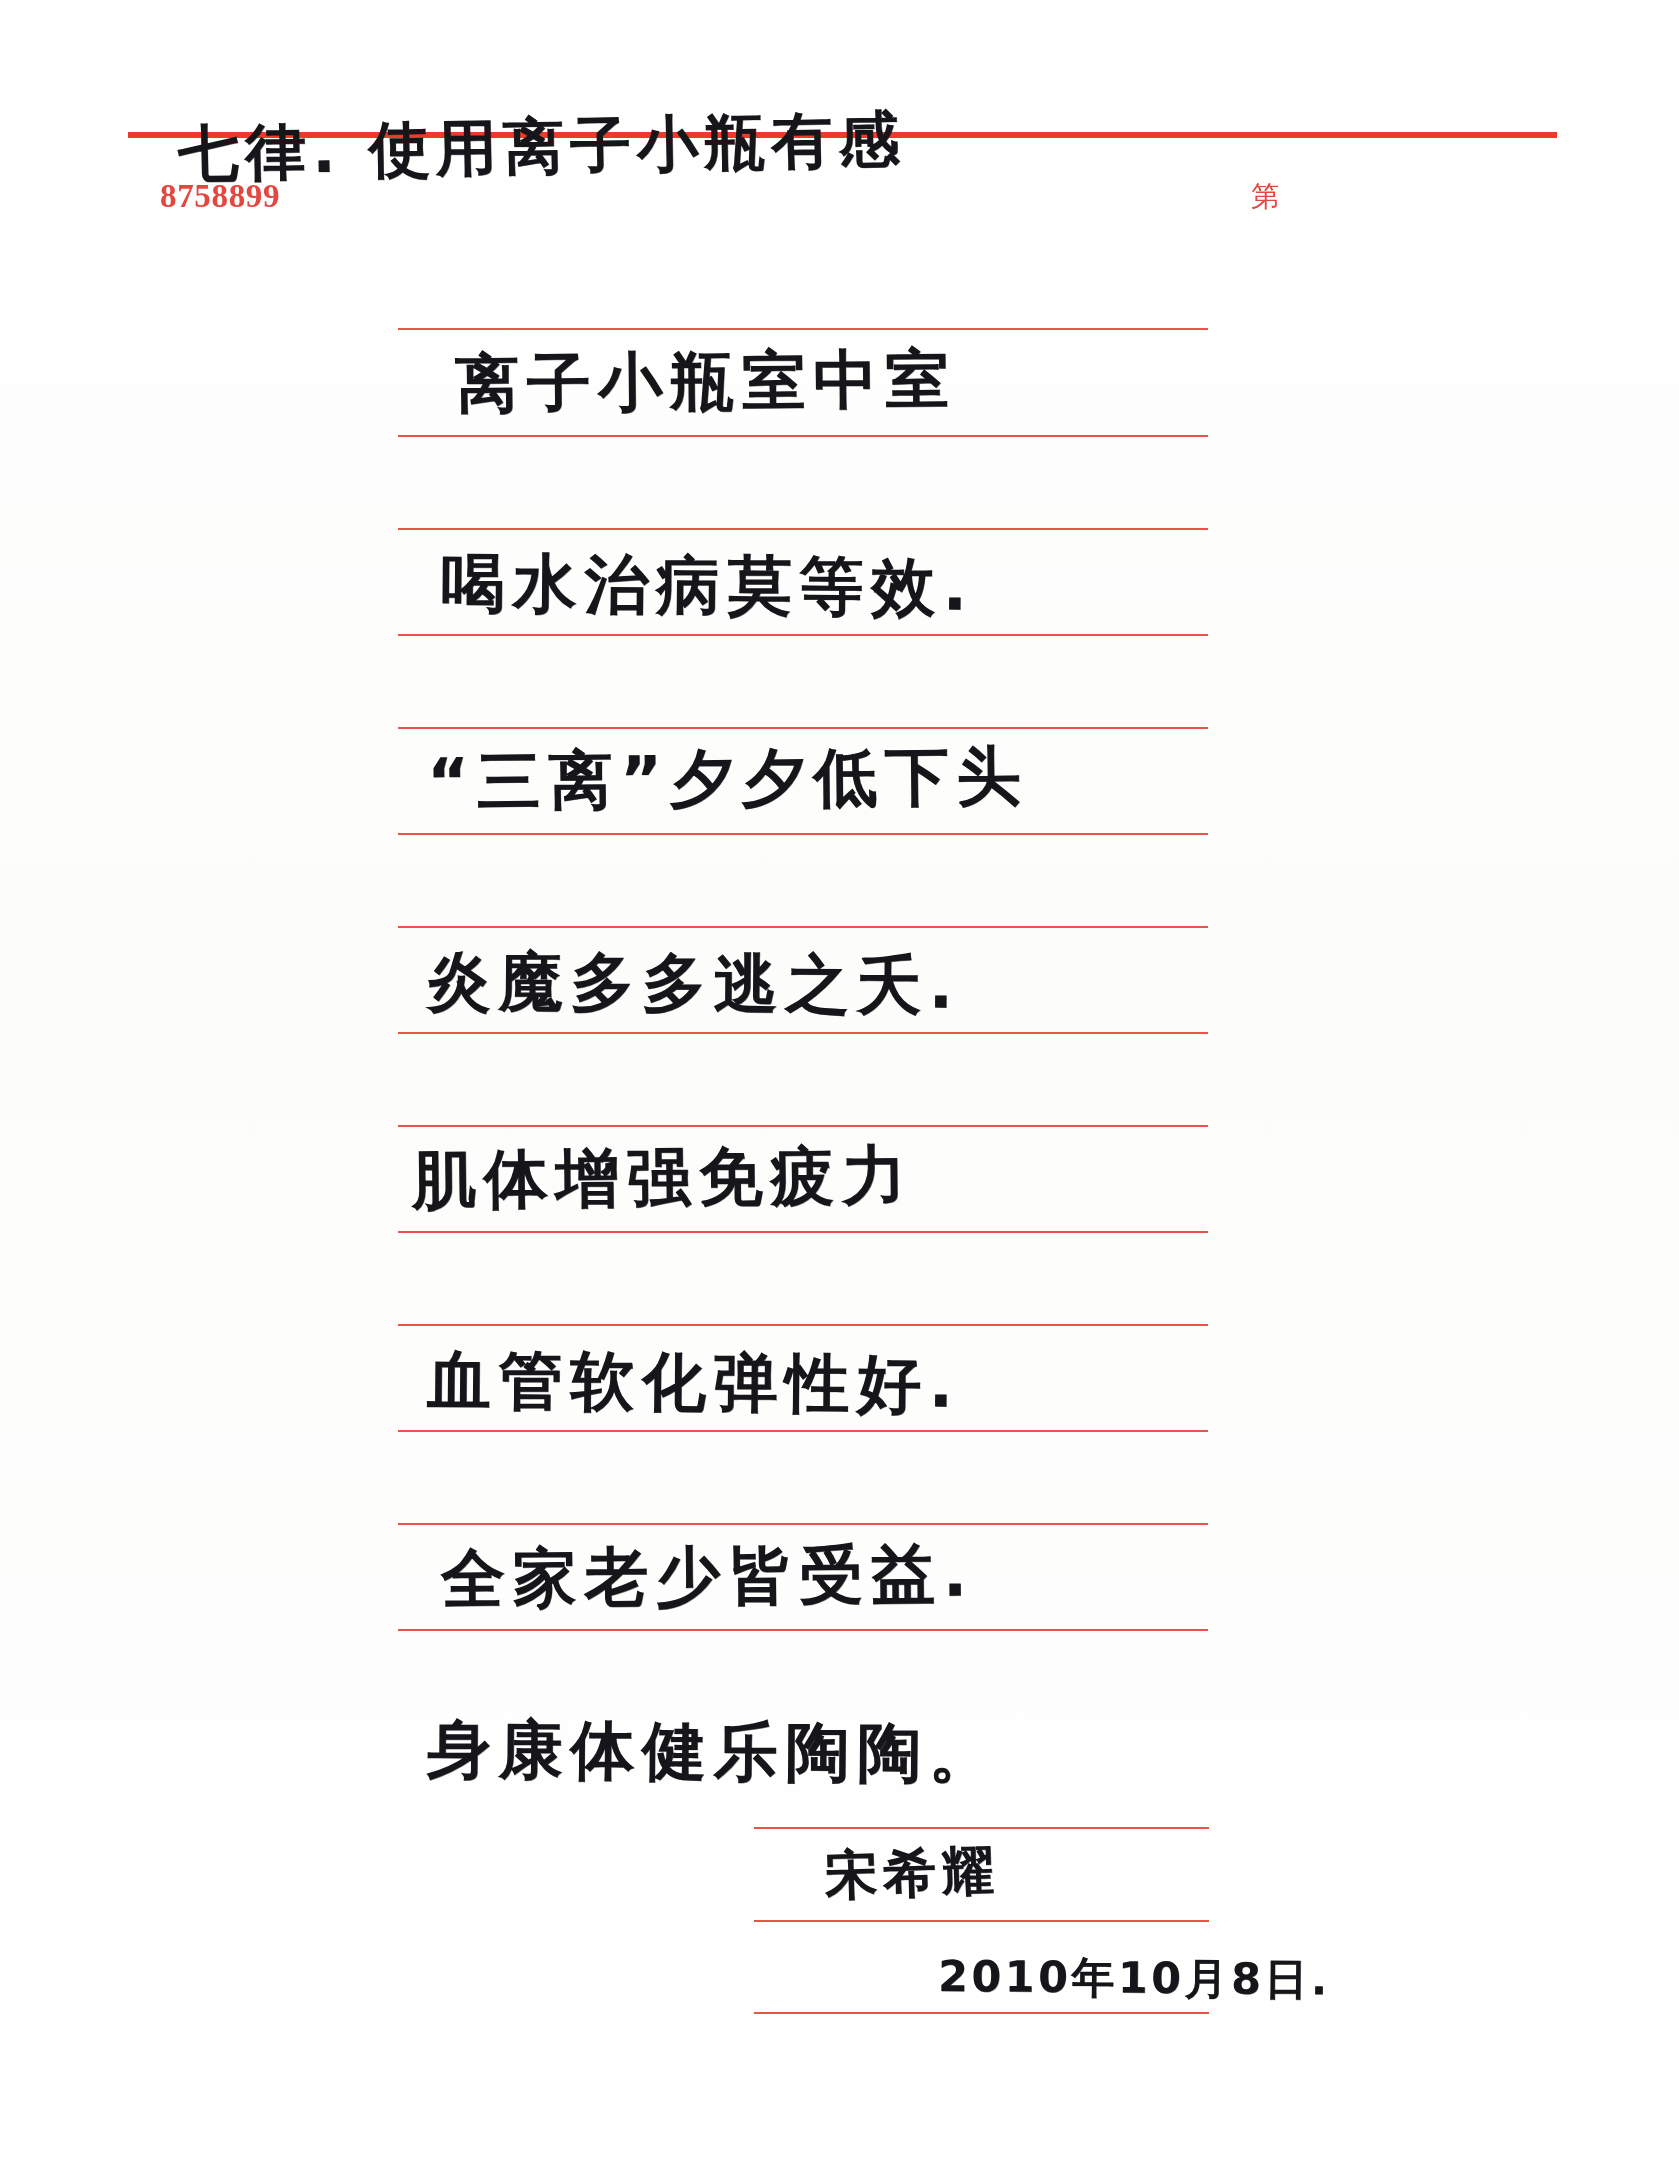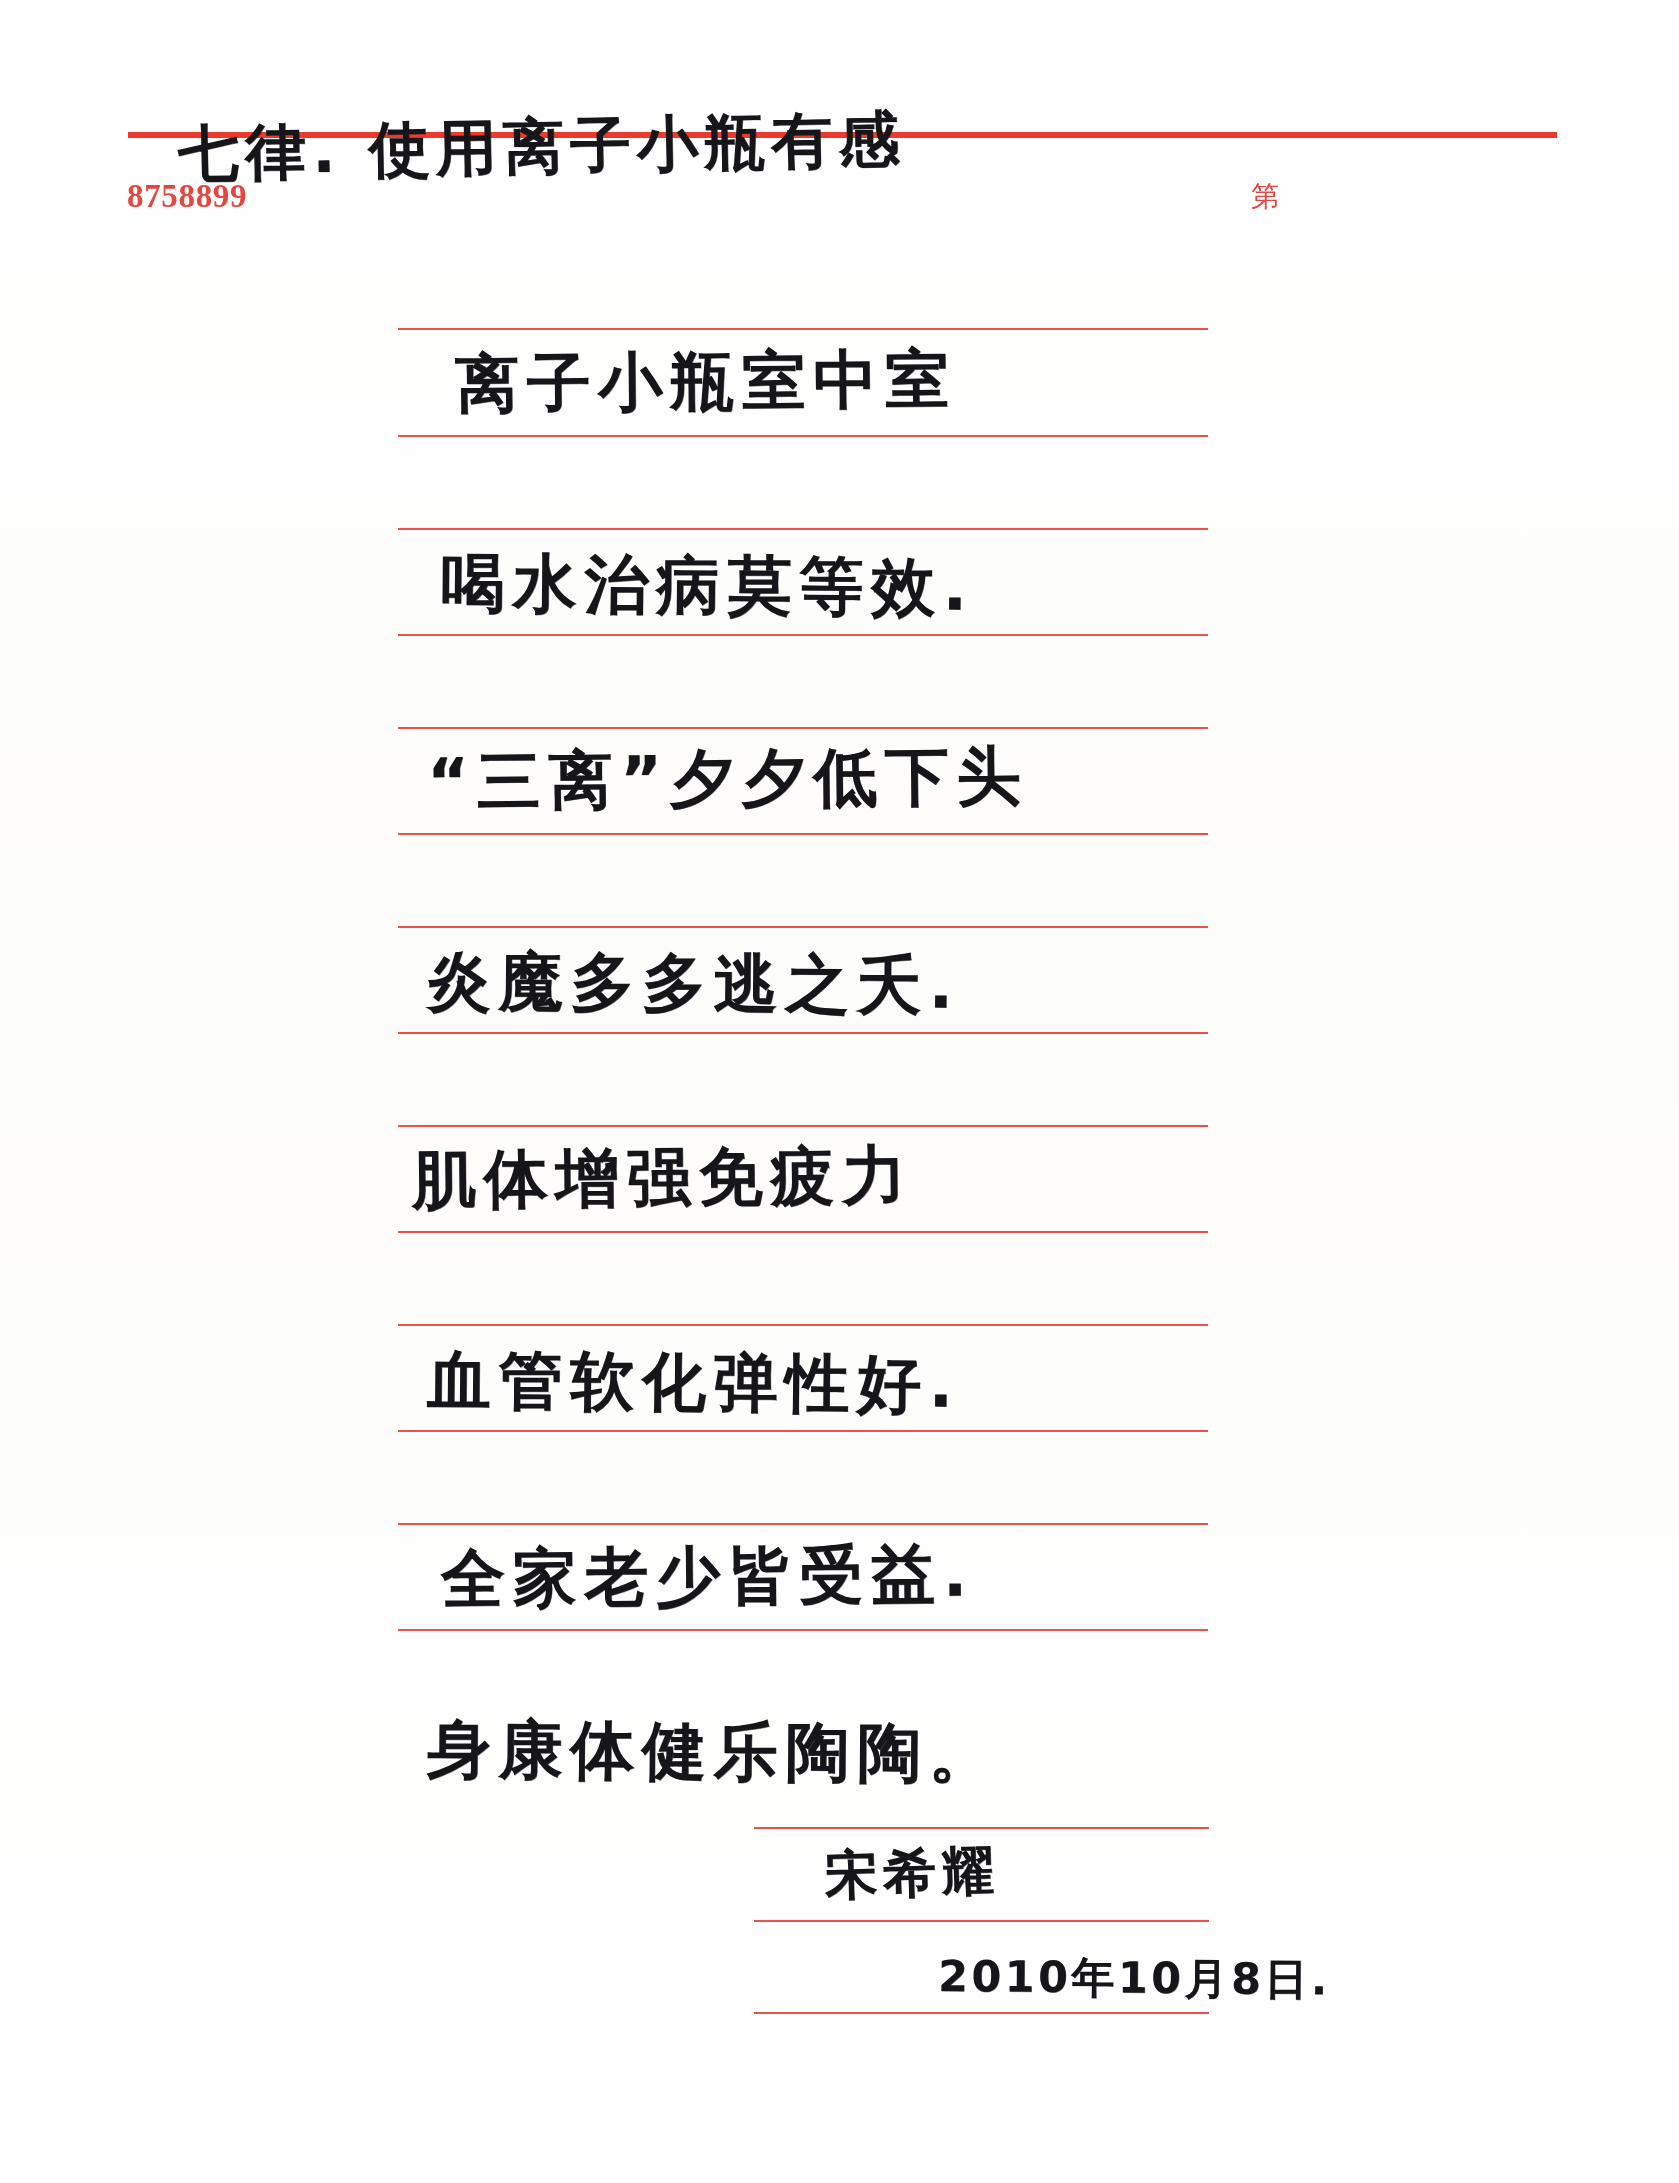--- a/index.html
+++ b/index.html
@@ -69,20 +69,21 @@
   }
   
   .stamp-number {
     position: absolute;
     color: #e0342c;
     font-family: "Liberation Serif", serif;
     font-weight: 700;
     font-size: 33px;
     letter-spacing: 0.02em;
     opacity: 0.9;
+    margin-left: 33px;
   }
   
   .page-marker {
     position: absolute;
     color: #e0342c;
     font-family: "Liberation Serif", serif;
     font-size: 28.4px;
     opacity: 0.9;
   }
   .skew-a { transform: rotate(-1.2deg); }

